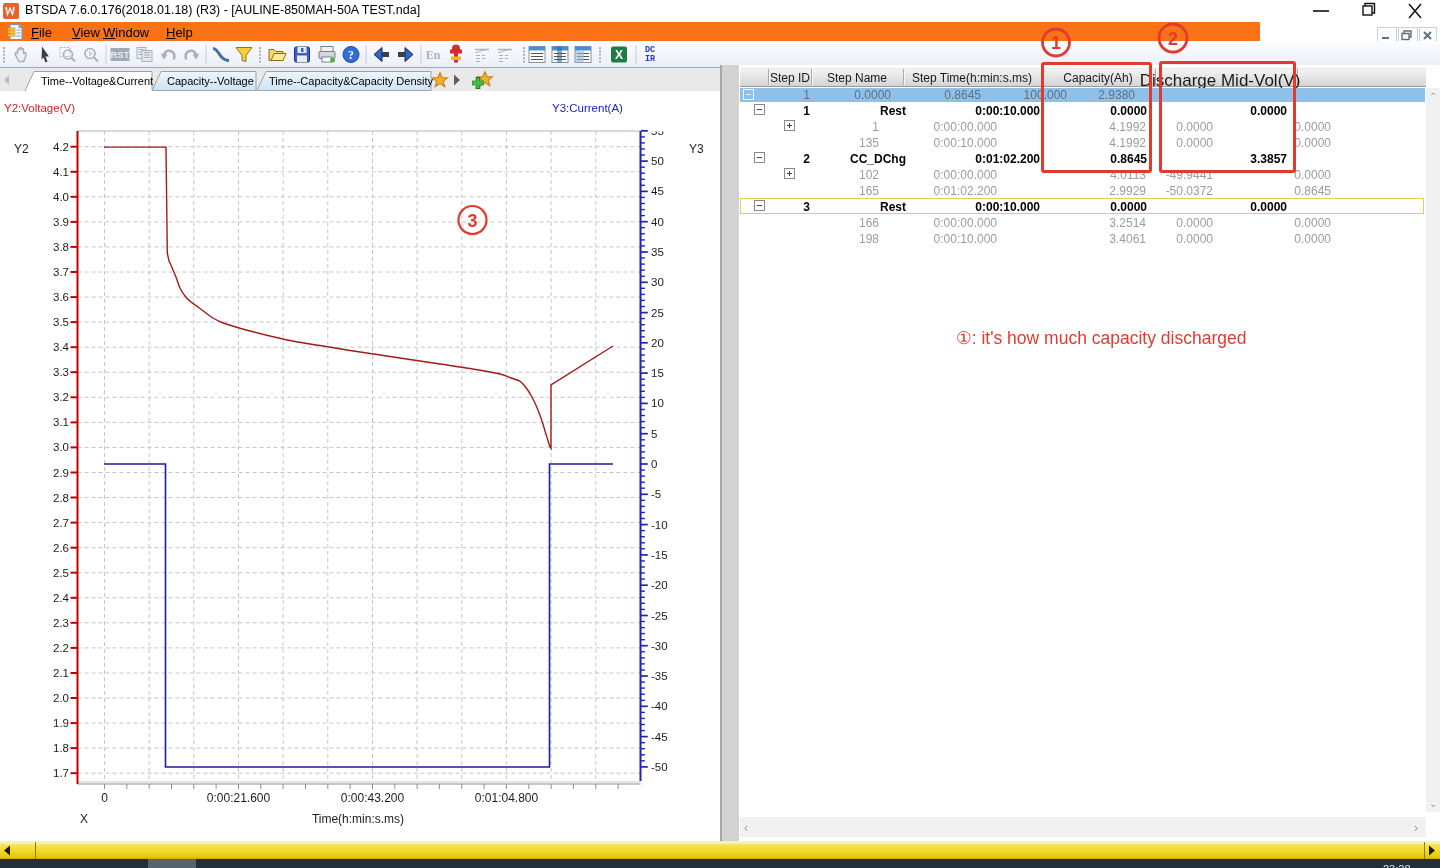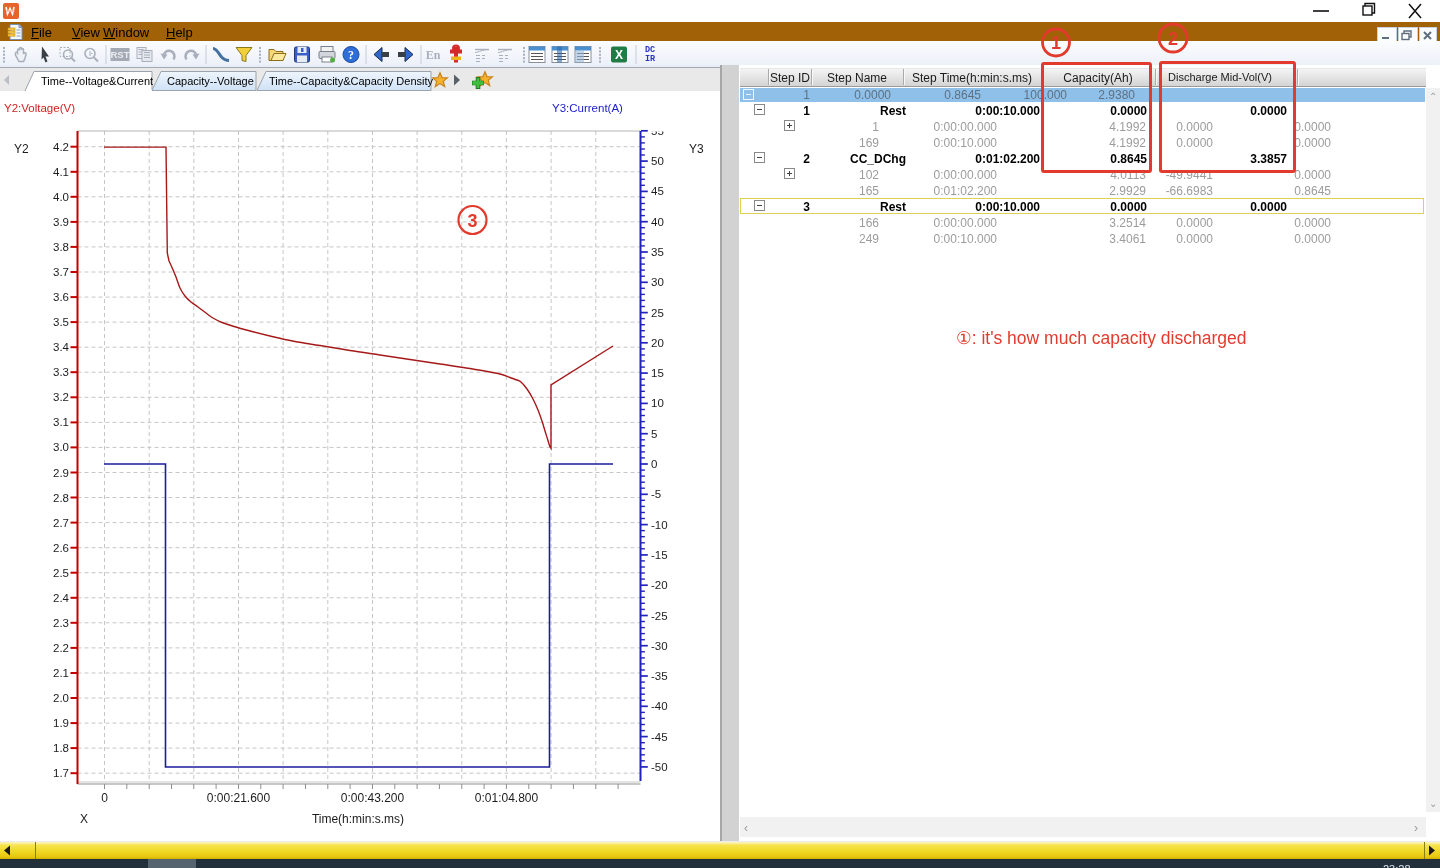--- a/index.html
+++ b/index.html
@@ -11,28 +11,29 @@
 .redrect { position:absolute; border:3.5px solid #e23b2d; border-radius:3px; }
 </style></head>
 <body>
 <div style="position:relative;width:1440px;height:868px">
 <div style="position:absolute;left:0;top:0;width:1440px;height:22px;background:#ffffff">
       <svg width="24" height="22" style="position:absolute;left:2px;top:2px" viewBox="0 0 24 22">
         <rect x="1" y="1" width="16" height="16" rx="2" fill="#e8632c"></rect>
         <path d="M4,5 L5.5,12 L8,6.5 L10.5,12 L12,5" stroke="#fff" stroke-width="1.6" fill="none"></path>
         <path d="M4,9 L13,9" stroke="#f4a07a" stroke-width="1" fill="none"></path>
       </svg>
+      <div style="position:absolute;left:25px;top:3px;font-size:12.5px;color:#000">BTSDA 7.6.0.176(2018.01.18) (R3) - [AULINE-850MAH-50A TEST.nda]</div>
       <svg width="130" height="22" style="position:absolute;left:1305px;top:0" viewBox="0 0 130 22">
         <line x1="8" y1="11" x2="24" y2="11" stroke="#111" stroke-width="1.6"></line>
         <rect x="58" y="6" width="9" height="9" fill="none" stroke="#111" stroke-width="1.4"></rect>
         <path d="M60,6 L60,3.5 L69.5,3.5 L69.5,13 L67,13" fill="none" stroke="#111" stroke-width="1.4"></path>
         <path d="M104,4 L116,18 M116,4 L104,18" stroke="#111" stroke-width="1.5"></path>
       </svg>
     </div>
-    <div style="position:absolute;left:0;top:22px;width:1440px;height:19px;background:#a16207">
+    <div style="position:absolute;left:0;top:22px;width:1260px;height:19px;background:#f97316">
       <svg width="18" height="18" style="position:absolute;left:7px;top:1px" viewBox="0 0 18 18">
         <path d="M3,1.5 L12,1.5 L15,4.5 L15,16.5 L3,16.5 Z" fill="#f4f7fc" stroke="#7a8fb8"></path>
         <path d="M12,1.5 L12,4.5 L15,4.5 Z" fill="#c8d4e8" stroke="#7a8fb8"></path>
         <rect x="1" y="5" width="7" height="2.2" fill="#f8c83c" stroke="#c89020" stroke-width="0.6"></rect>
         <rect x="1" y="8" width="7" height="2.2" fill="#f8c83c" stroke="#c89020" stroke-width="0.6"></rect>
         <rect x="1" y="11" width="7" height="2.2" fill="#f8c83c" stroke="#c89020" stroke-width="0.6"></rect>
         <line x1="9.5" y1="7" x2="13.5" y2="7" stroke="#8aa0c8"></line>
         <line x1="9.5" y1="10" x2="13.5" y2="10" stroke="#8aa0c8"></line>
         <line x1="9.5" y1="13" x2="13.5" y2="13" stroke="#8aa0c8"></line>
       </svg>
@@ -504,69 +505,69 @@
     <div style="position:absolute;left:1041px;top:69px;width:1px;height:16px;background:#aaaaaa"></div>
     <div style="position:absolute;left:1042px;top:69px;width:1px;height:16px;background:#f8f8f8"></div>
     <div style="position:absolute;left:1155px;top:69px;width:1px;height:16px;background:#aaaaaa"></div>
     <div style="position:absolute;left:1156px;top:69px;width:1px;height:16px;background:#f8f8f8"></div>
     <div style="position:absolute;left:1297px;top:69px;width:1px;height:16px;background:#aaaaaa"></div>
     <div style="position:absolute;left:1298px;top:69px;width:1px;height:16px;background:#f8f8f8"></div>
     <div style="position:absolute;left:790px;top:71px;transform:translateX(-50%);font-size:12px;color:#1a1a1a;white-space:nowrap">Step ID</div>
     <div style="position:absolute;left:857px;top:71px;transform:translateX(-50%);font-size:12px;color:#1a1a1a;white-space:nowrap">Step Name</div>
     <div style="position:absolute;left:972px;top:71px;transform:translateX(-50%);font-size:12px;color:#1a1a1a;white-space:nowrap">Step Time(h:min:s.ms)</div>
     <div style="position:absolute;left:1098px;top:71px;transform:translateX(-50%);font-size:12px;color:#1a1a1a;white-space:nowrap">Capacity(Ah)</div>
-    <div style="position:absolute;left:1220px;top:71px;transform:translateX(-50%);font-size:11px;color:#1a1a1a;white-space:nowrap">Discharge Mid-Vol(V)</div>
+    <div style="position:absolute;left:1220px;top:71px;transform:translateX(-50%);font-size:17px;color:#1a1a1a;white-space:nowrap">Discharge Mid-Vol(V)</div>
 <div style="position:absolute;left:740px;top:87.5px;width:685px;height:14px;background:#8ec0ea"></div>
 <div style="position:absolute;left:740px;top:198px;width:684px;height:16px;border:1.5px solid #dfd253"></div>
 <div class="tc cb" style="right:630px;top:88px">1</div>
     <div class="tc cb" style="right:549px;top:88px">0.0000</div>
     <div class="tc cb" style="right:459px;top:88px">0.8645</div>
     <div class="tc cb" style="right:373px;top:88px">100.000</div>
     <div class="tc cb" style="right:305px;top:88px">2.9380</div>
     <div class="tc cs2" style="right:630px;top:104px">1</div>
     <div class="tc cs2" style="right:534px;top:104px">Rest</div>
     <div class="tc cs2" style="right:400px;top:104px">0:00:10.000</div>
     <div class="tc cs2" style="right:293px;top:104px">0.0000</div>
     <div class="tc cs2" style="right:153px;top:104px">0.0000</div>
     <div class="tc cd" style="right:561px;top:120px">1</div>
     <div class="tc cd" style="right:443px;top:120px">0:00:00.000</div>
     <div class="tc cd" style="right:294px;top:120px">4.1992</div>
     <div class="tc cd" style="right:227px;top:120px">0.0000</div>
     <div class="tc cd" style="right:109px;top:120px">0.0000</div>
-    <div class="tc cd" style="right:561px;top:136px">169</div>
+    <div class="tc cd" style="right:561px;top:136px">135</div>
     <div class="tc cd" style="right:443px;top:136px">0:00:10.000</div>
     <div class="tc cd" style="right:294px;top:136px">4.1992</div>
     <div class="tc cd" style="right:227px;top:136px">0.0000</div>
     <div class="tc cd" style="right:109px;top:136px">0.0000</div>
     <div class="tc cs2" style="right:630px;top:152px">2</div>
     <div class="tc cs2" style="right:534px;top:152px">CC_DChg</div>
     <div class="tc cs2" style="right:400px;top:152px">0:01:02.200</div>
     <div class="tc cs2" style="right:293px;top:152px">0.8645</div>
     <div class="tc cs2" style="right:153px;top:152px">3.3857</div>
     <div class="tc cd" style="right:561px;top:168px">102</div>
     <div class="tc cd" style="right:443px;top:168px">0:00:00.000</div>
     <div class="tc cd" style="right:294px;top:168px">4.0113</div>
     <div class="tc cd" style="right:227px;top:168px">-49.9441</div>
     <div class="tc cd" style="right:109px;top:168px">0.0000</div>
     <div class="tc cd" style="right:561px;top:184px">165</div>
     <div class="tc cd" style="right:443px;top:184px">0:01:02.200</div>
     <div class="tc cd" style="right:294px;top:184px">2.9929</div>
-    <div class="tc cd" style="right:227px;top:184px">-66.6983</div>
+    <div class="tc cd" style="right:227px;top:184px">-50.0372</div>
     <div class="tc cd" style="right:109px;top:184px">0.8645</div>
     <div class="tc cs2" style="right:630px;top:200px">3</div>
     <div class="tc cs2" style="right:534px;top:200px">Rest</div>
     <div class="tc cs2" style="right:400px;top:200px">0:00:10.000</div>
     <div class="tc cs2" style="right:293px;top:200px">0.0000</div>
     <div class="tc cs2" style="right:153px;top:200px">0.0000</div>
     <div class="tc cd" style="right:561px;top:216px">166</div>
     <div class="tc cd" style="right:443px;top:216px">0:00:00.000</div>
     <div class="tc cd" style="right:294px;top:216px">3.2514</div>
     <div class="tc cd" style="right:227px;top:216px">0.0000</div>
     <div class="tc cd" style="right:109px;top:216px">0.0000</div>
-    <div class="tc cd" style="right:561px;top:232px">249</div>
+    <div class="tc cd" style="right:561px;top:232px">198</div>
     <div class="tc cd" style="right:443px;top:232px">0:00:10.000</div>
     <div class="tc cd" style="right:294px;top:232px">3.4061</div>
     <div class="tc cd" style="right:227px;top:232px">0.0000</div>
     <div class="tc cd" style="right:109px;top:232px">0.0000</div>
     <div style="position:absolute;left:743px;top:89px;width:11px;height:11px;border:1px solid #f0f8ff;box-sizing:border-box">
       <div style="position:absolute;left:2px;top:4px;width:5px;height:1px;background:#e8f4ff"></div>
     </div>
     <div style="position:absolute;left:754px;top:104px;width:11px;height:11px;border:1px solid #898989;background:#fff;box-sizing:border-box">
       <div style="position:absolute;left:2px;top:4px;width:5px;height:1px;background:#444"></div>
     </div>

